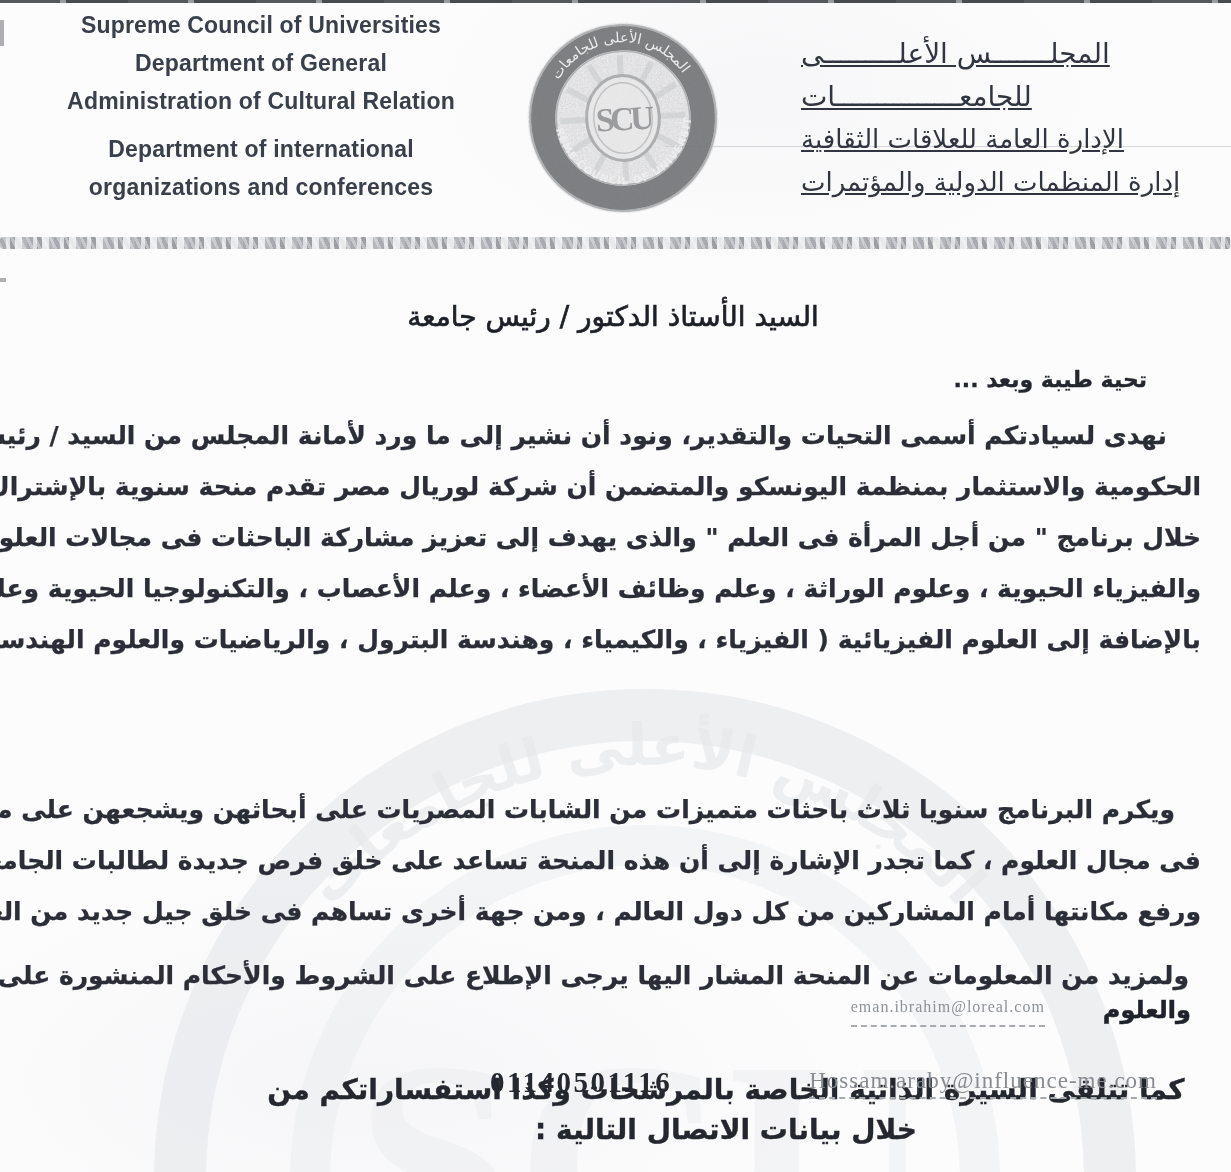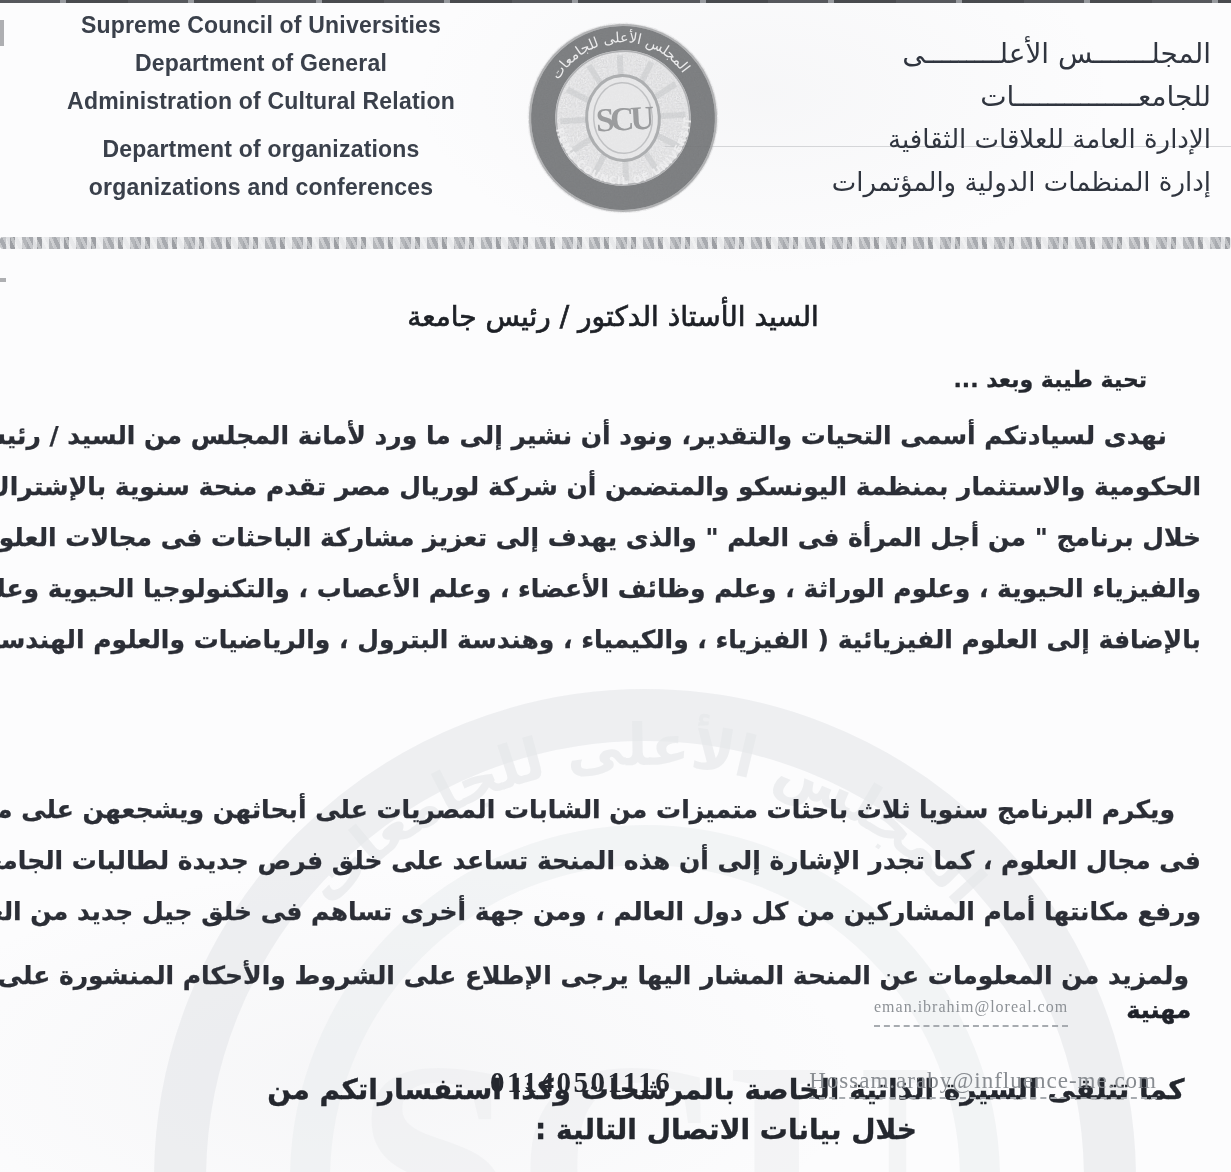--- a/index.html
+++ b/index.html
@@ -47,22 +47,22 @@
   
   .lh-english{
     position:absolute;left:30px;top:6px;width:462px;
     text-align:center;font-family:"Liberation Sans", sans-serif;
     font-weight:bold;font-size:23px;line-height:38px;color:#3a404b;
     letter-spacing:.2px;
   }
   .lh-english .gap-top{margin-top:10px;}
   .lh-arabic{
     position:absolute;right:20px;top:32px;width:410px;
-    direction:rtl;text-align:right;
-    font-size:26px;line-height:43px;color:#30353f;font-weight:500;
+    direction:rtl;text-align:left;
+    font-size:26px;line-height:43px;color:#30353f;font-weight:500;text-decoration:underline;
   }
   .lh-arabic .big{font-size:28px;}
   .seal{position:absolute;left:527px;top:16px;width:192px;height:204px;}
   
   .watermark{position:absolute;left:0;top:560px;width:1231px;height:612px;pointer-events:none;}
   
   .ltr-num{direction:ltr;unicode-bidi:embed;}
   .salutation{
     position:absolute;left:35px;right:30px;top:300px;
     direction:rtl;text-align:center;padding-right:10px;
@@ -145,21 +145,21 @@
     <text font-family="DejaVu Sans, sans-serif" font-size="58" fill="#e6e8ea" opacity="0.65" font-weight="bold">
       <textPath href="#wmArc" startOffset="50%" text-anchor="middle">المجلس الأعلى للجامعات</textPath>
     </text>
     <text x="645" y="700" text-anchor="middle" font-family="Liberation Serif, serif" font-weight="bold" font-size="290" fill="#ecedef" opacity="0.5">SCU</text>
   </svg>
 
   <div class="lh-english">
     <div>Supreme Council of Universities</div>
     <div>Department of General</div>
     <div>Administration of Cultural Relation</div>
-    <div class="gap-top">Department of organizations</div>
+    <div class="gap-top">Department of international</div>
     <div>organizations and conferences</div>
   </div>
 
   <svg class="seal" viewBox="0 0 190 200" aria-hidden="true">
     <defs>
       <filter id="grain" x="-20%" y="-20%" width="140%" height="140%">
         <feTurbulence type="fractalNoise" baseFrequency="0.8" numOctaves="3" seed="7"></feTurbulence>
         <feColorMatrix type="matrix" values="0 0 0 0 0.55  0 0 0 0 0.55  0 0 0 0 0.56  0 0 0 0.85 0"></feColorMatrix>
         <feComposite operator="in" in2="SourceGraphic"></feComposite>
       </filter>
@@ -222,21 +222,21 @@
     <div class="bline indent-md">ويكرم البرنامج سنويا ثلاث باحثات متميزات من الشابات المصريات على أبحاثهن ويشجعهن على مواصلة حياة مهنية قيمة</div>
     <div class="bline">فى مجال العلوم ، كما تجدر الإشارة إلى أن هذه المنحة تساعد على خلق فرص جديدة لطالبات الجامعات والمعاهد المصرية</div>
     <div class="bline">ورفع مكانتها أمام المشاركين من كل دول العالم ، ومن جهة أخرى تساهم فى خلق جيل جديد من العلماء السيدات فى مصر.</div>
   </div>
 
   <div class="para p3">
     <div class="bline indent-sm">ولمزيد من المعلومات عن المنحة المشار اليها يرجى الإطلاع على الشروط والأحكام المنشورة على الموقع الإلكترونى</div>
   </div>
 
   <div class="email-row">
-    <span class="tail-word">مهنية</span>
+    <span class="tail-word">والعلوم</span>
     <a class="email-link">eman.ibrahim@loreal.com</a>
   </div>
 
   <div class="closing">كما تتلقى السيرة الذاتية الخاصة بالمرشحات وكذا استفساراتكم من خلال بيانات الاتصال التالية :</div>
 
   <div class="contact-row">
     <span class="phone ltr-num">01140501116</span>
     <a class="email2">Hossam.araby@influence-me.com</a>
   </div>
 

